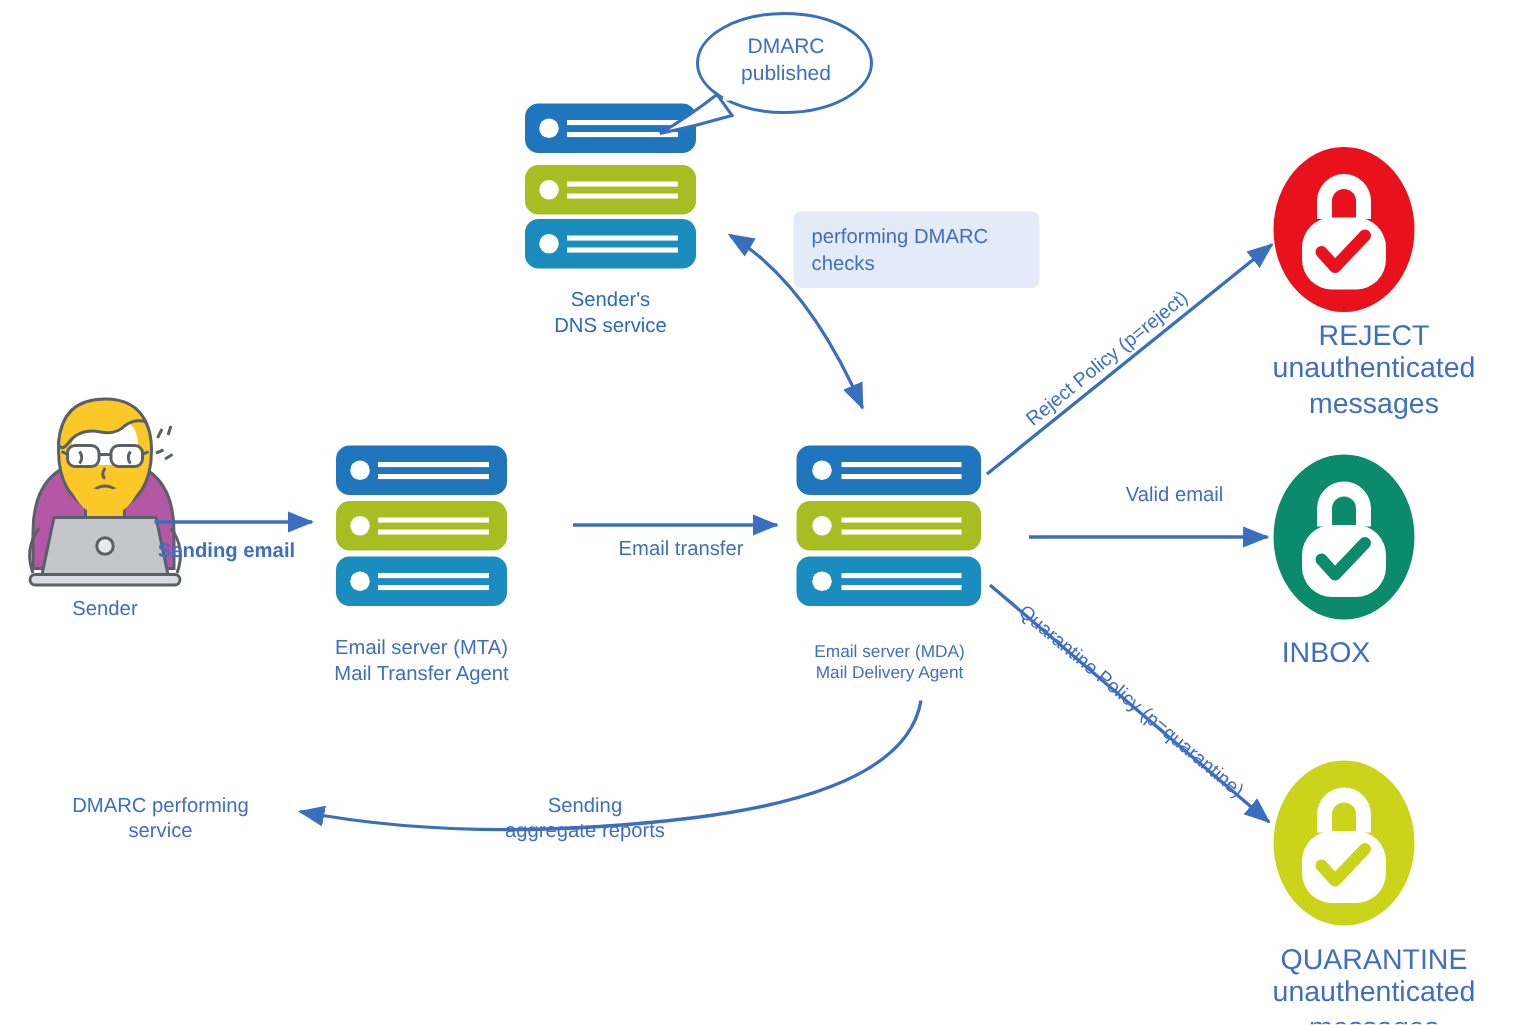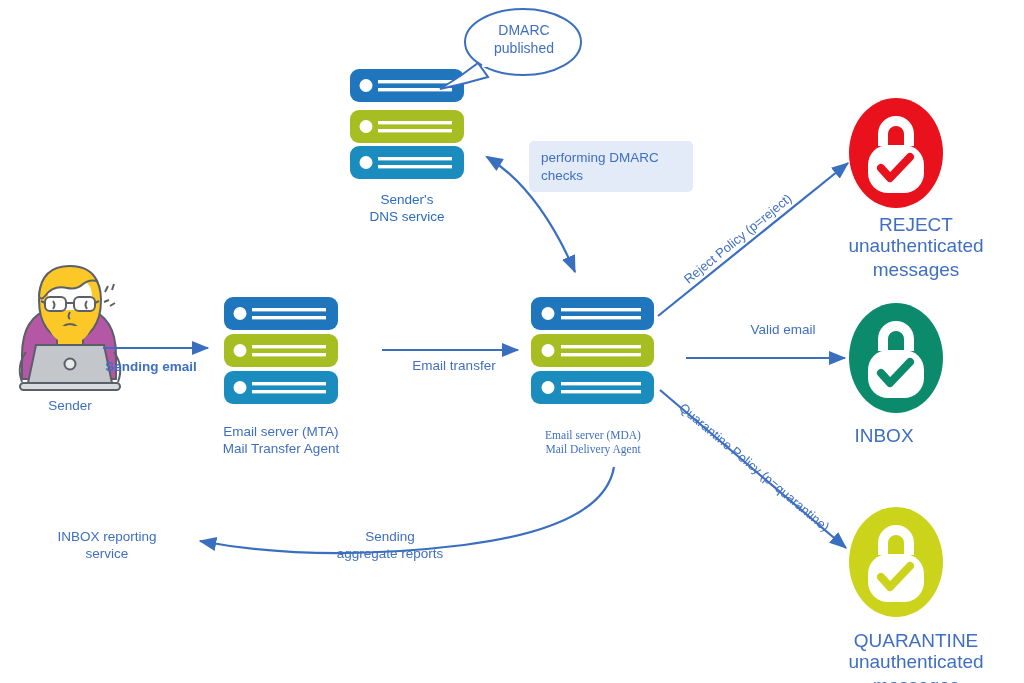--- a/index.html
+++ b/index.html
@@ -238,26 +238,26 @@
 
   <div class="checkbox-note" style="left:529px; top:141px; width:140px;">performing DMARC
 checks</div>
 
   <div class="label label-bold node-label" style="left:327px; top:192px; width:160px;">Sender's
 DNS service</div>
 
   <div class="label node-label" style="left:196px; top:424px; width:170px;">Email server (MTA)
 Mail Transfer Agent</div>
 
-  <div class="label node-label-sm" style="left:513px; top:428px; width:160px;font-family:Liberation Serif, serif;">Email server (MDA)
+  <div class="label node-label-sm" style="left:513px; top:428px; width:160px;">Email server (MDA)
 Mail Delivery Agent</div>
 
   <div class="label node-label" style="left:23px; top:398px; width:94px;">Sender</div>
 
-  <div class="label node-label" style="left:27px; top:529px; width:160px;">INBOX reporting
+  <div class="label node-label" style="left:27px; top:529px; width:160px;">DMARC performing
 service</div>
 
   <div class="label arrow-label" style="left:96px; top:359px; width:110px;font-weight:bold;">Sending email</div>
 
   <div class="label arrow-label" style="left:394px; top:358px; width:120px;">Email transfer</div>
 
   <div class="label arrow-label" style="left:723px; top:322px; width:120px;">Valid email</div>
 
   <div class="label arrow-label" style="left:306px; top:529px; width:168px;">Sending
 aggregate reports</div>

